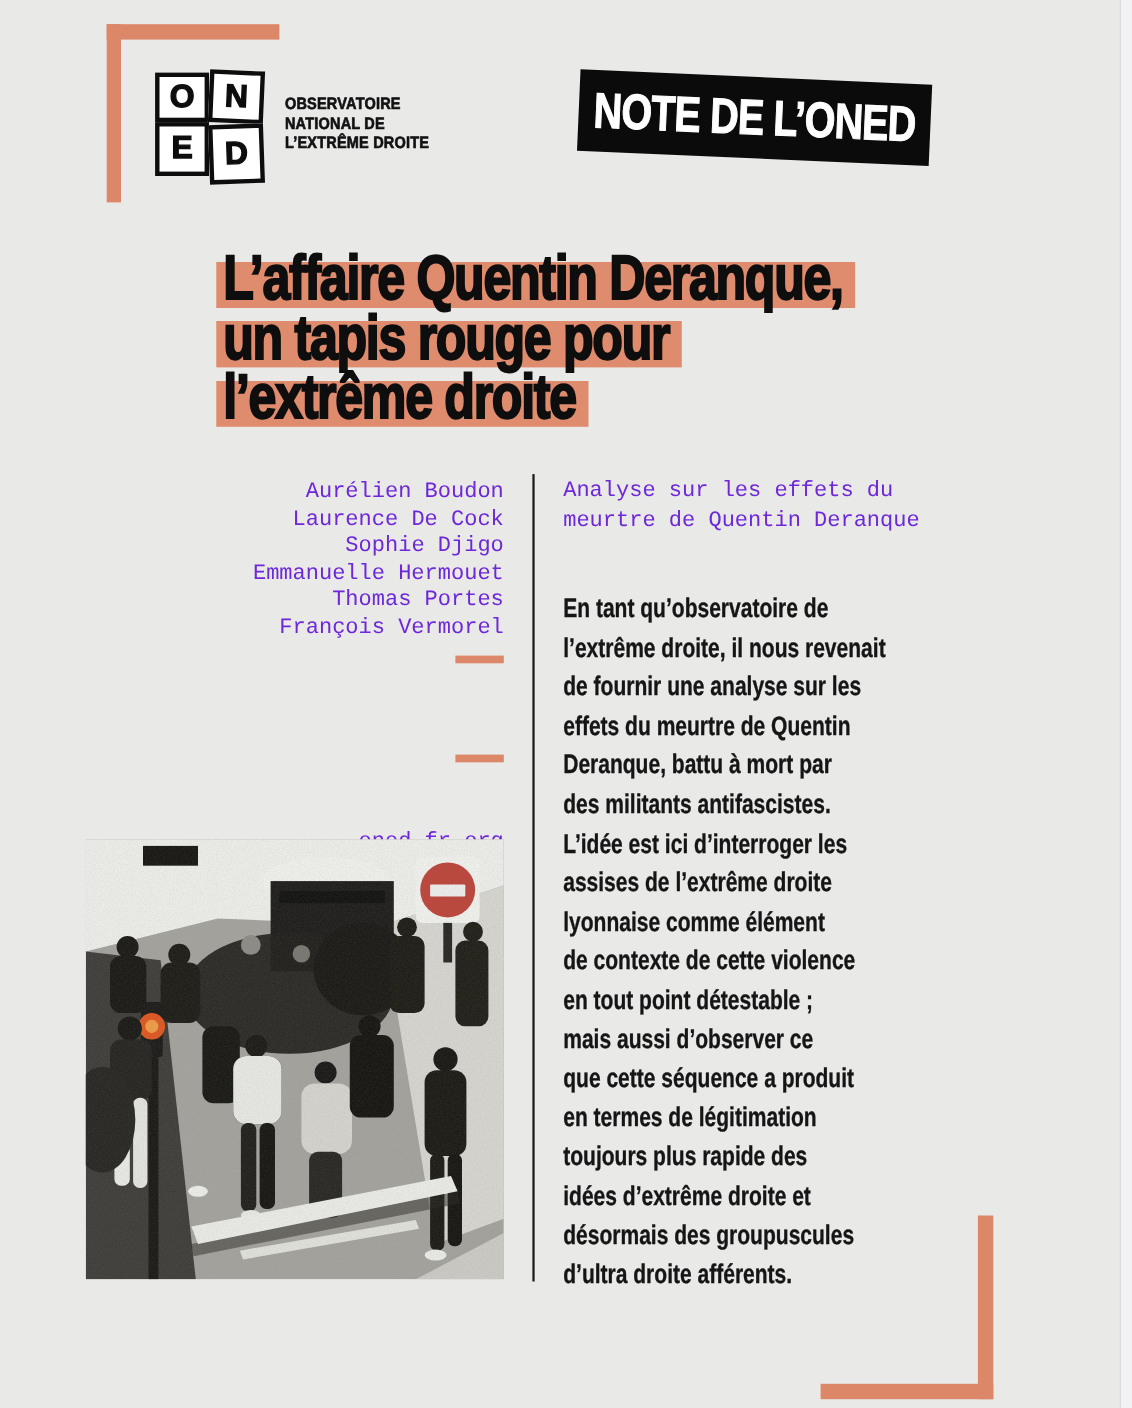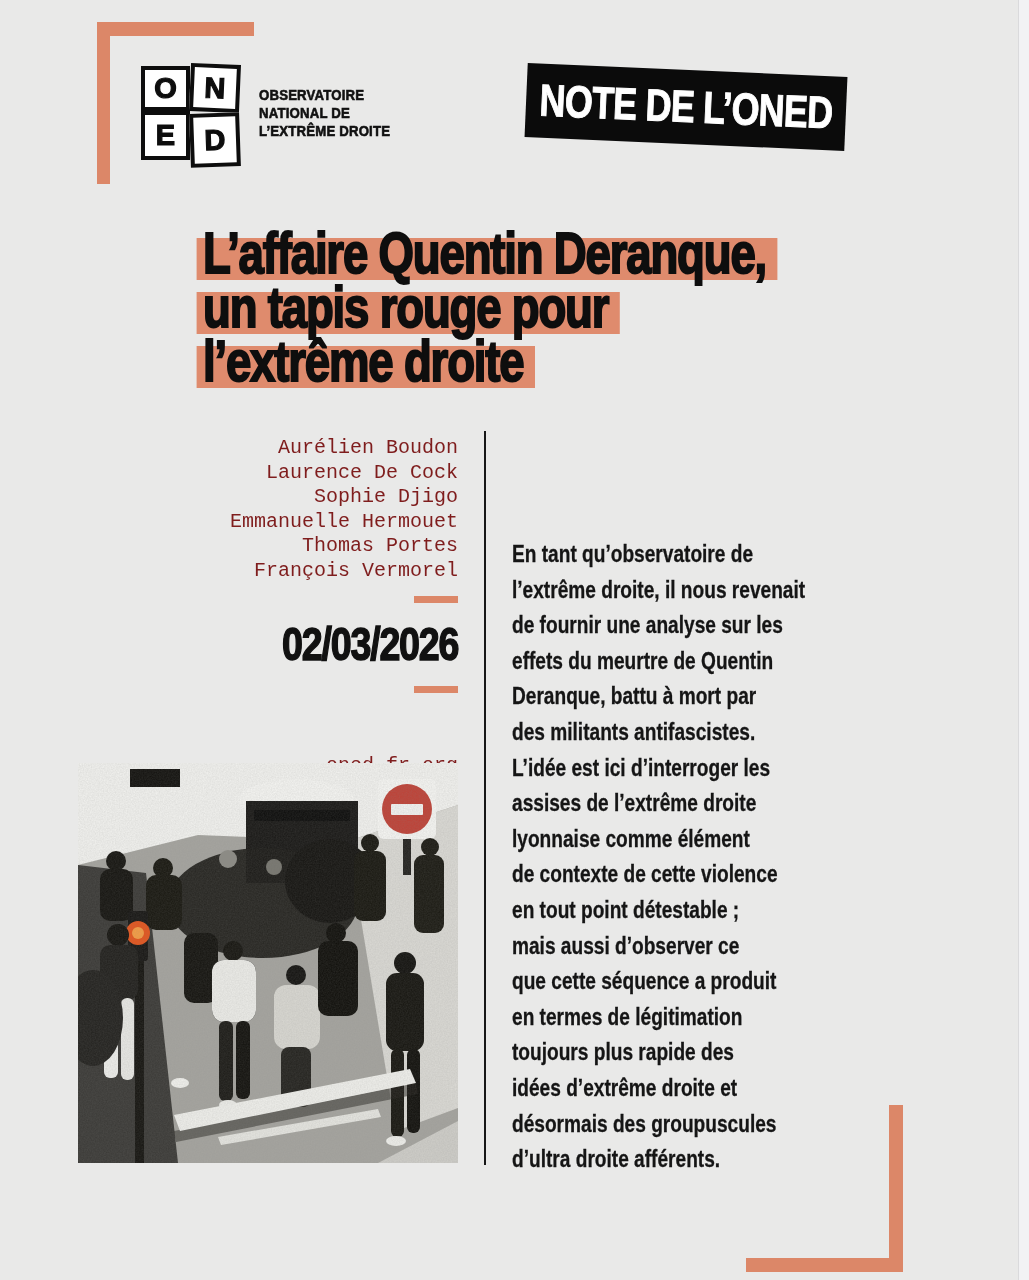--- a/index.html
+++ b/index.html
@@ -43,21 +43,21 @@
   
   .title { position:absolute; left:203px; top:226px; margin:0;
            transform:scaleX(.8); transform-origin:left top; }
   .title-line { height:54px; white-space:nowrap; }
   .hl { display:inline-block; font-size:57px; line-height:54px; font-weight:700;
         letter-spacing:-1.5px; color:#0e0e0e; -webkit-text-stroke:2px #0e0e0e;
         padding:0 14px 0 8px; margin-left:-8px;
         background-image:linear-gradient(to bottom, rgba(0,0,0,0) 0 12px, #df8b6d 12px); }
 
   
-  .mono { font-family:"Liberation Mono","DejaVu Sans Mono",monospace; color:#7f1d1d; }
+  .mono { font-family:"Liberation Mono","DejaVu Sans Mono",monospace; color:#6d28d9; }
   .authors { position:absolute; right:571px; top:436px; text-align:right;
              font-size:20px; line-height:24.6px; white-space:pre-line; }
   .dash { position:absolute; right:571px; width:44px; height:7px; background:#dc8768; }
   .dash-1 { top:596px; }
   .dash-2 { top:686px; }
   .date { position:absolute; right:571px; top:616px; text-align:right; }
   .date-text { display:inline-block; font-size:47px; font-weight:700; letter-spacing:-1.5px;
                -webkit-text-stroke:1.5px #111; transform:scaleX(.8); transform-origin:right center;
                white-space:nowrap; }
   .website { position:absolute; right:571px; top:754px; text-align:right; font-size:20px; }
@@ -111,28 +111,27 @@
     <div class="title-line"><span class="hl">l’extrême droite</span></div>
   </h1>
 
   <div class="authors mono">Aurélien Boudon
 Laurence De Cock
 Sophie Djigo
 Emmanuelle Hermouet
 Thomas Portes
 François Vermorel</div>
   <div class="dash dash-1"></div>
-  <div class="date">
-    <span class="date-text">02/03/2026</span>
-  </div>
   <div class="dash dash-2"></div>
   <div class="website mono">oned-fr.org</div>
 
   <div class="divider"></div>
 
+  <div class="kicker mono">Analyse sur les effets du
+meurtre de Quentin Deranque</div>
   <div class="body-text">En tant qu’observatoire de
 l’extrême droite, il nous revenait
 de fournir une analyse sur les
 effets du meurtre de Quentin
 Deranque, battu à mort par
 des militants antifascistes.
 L’idée est ici d’interroger les
 assises de l’extrême droite
 lyonnaise comme élément
 de contexte de cette violence

